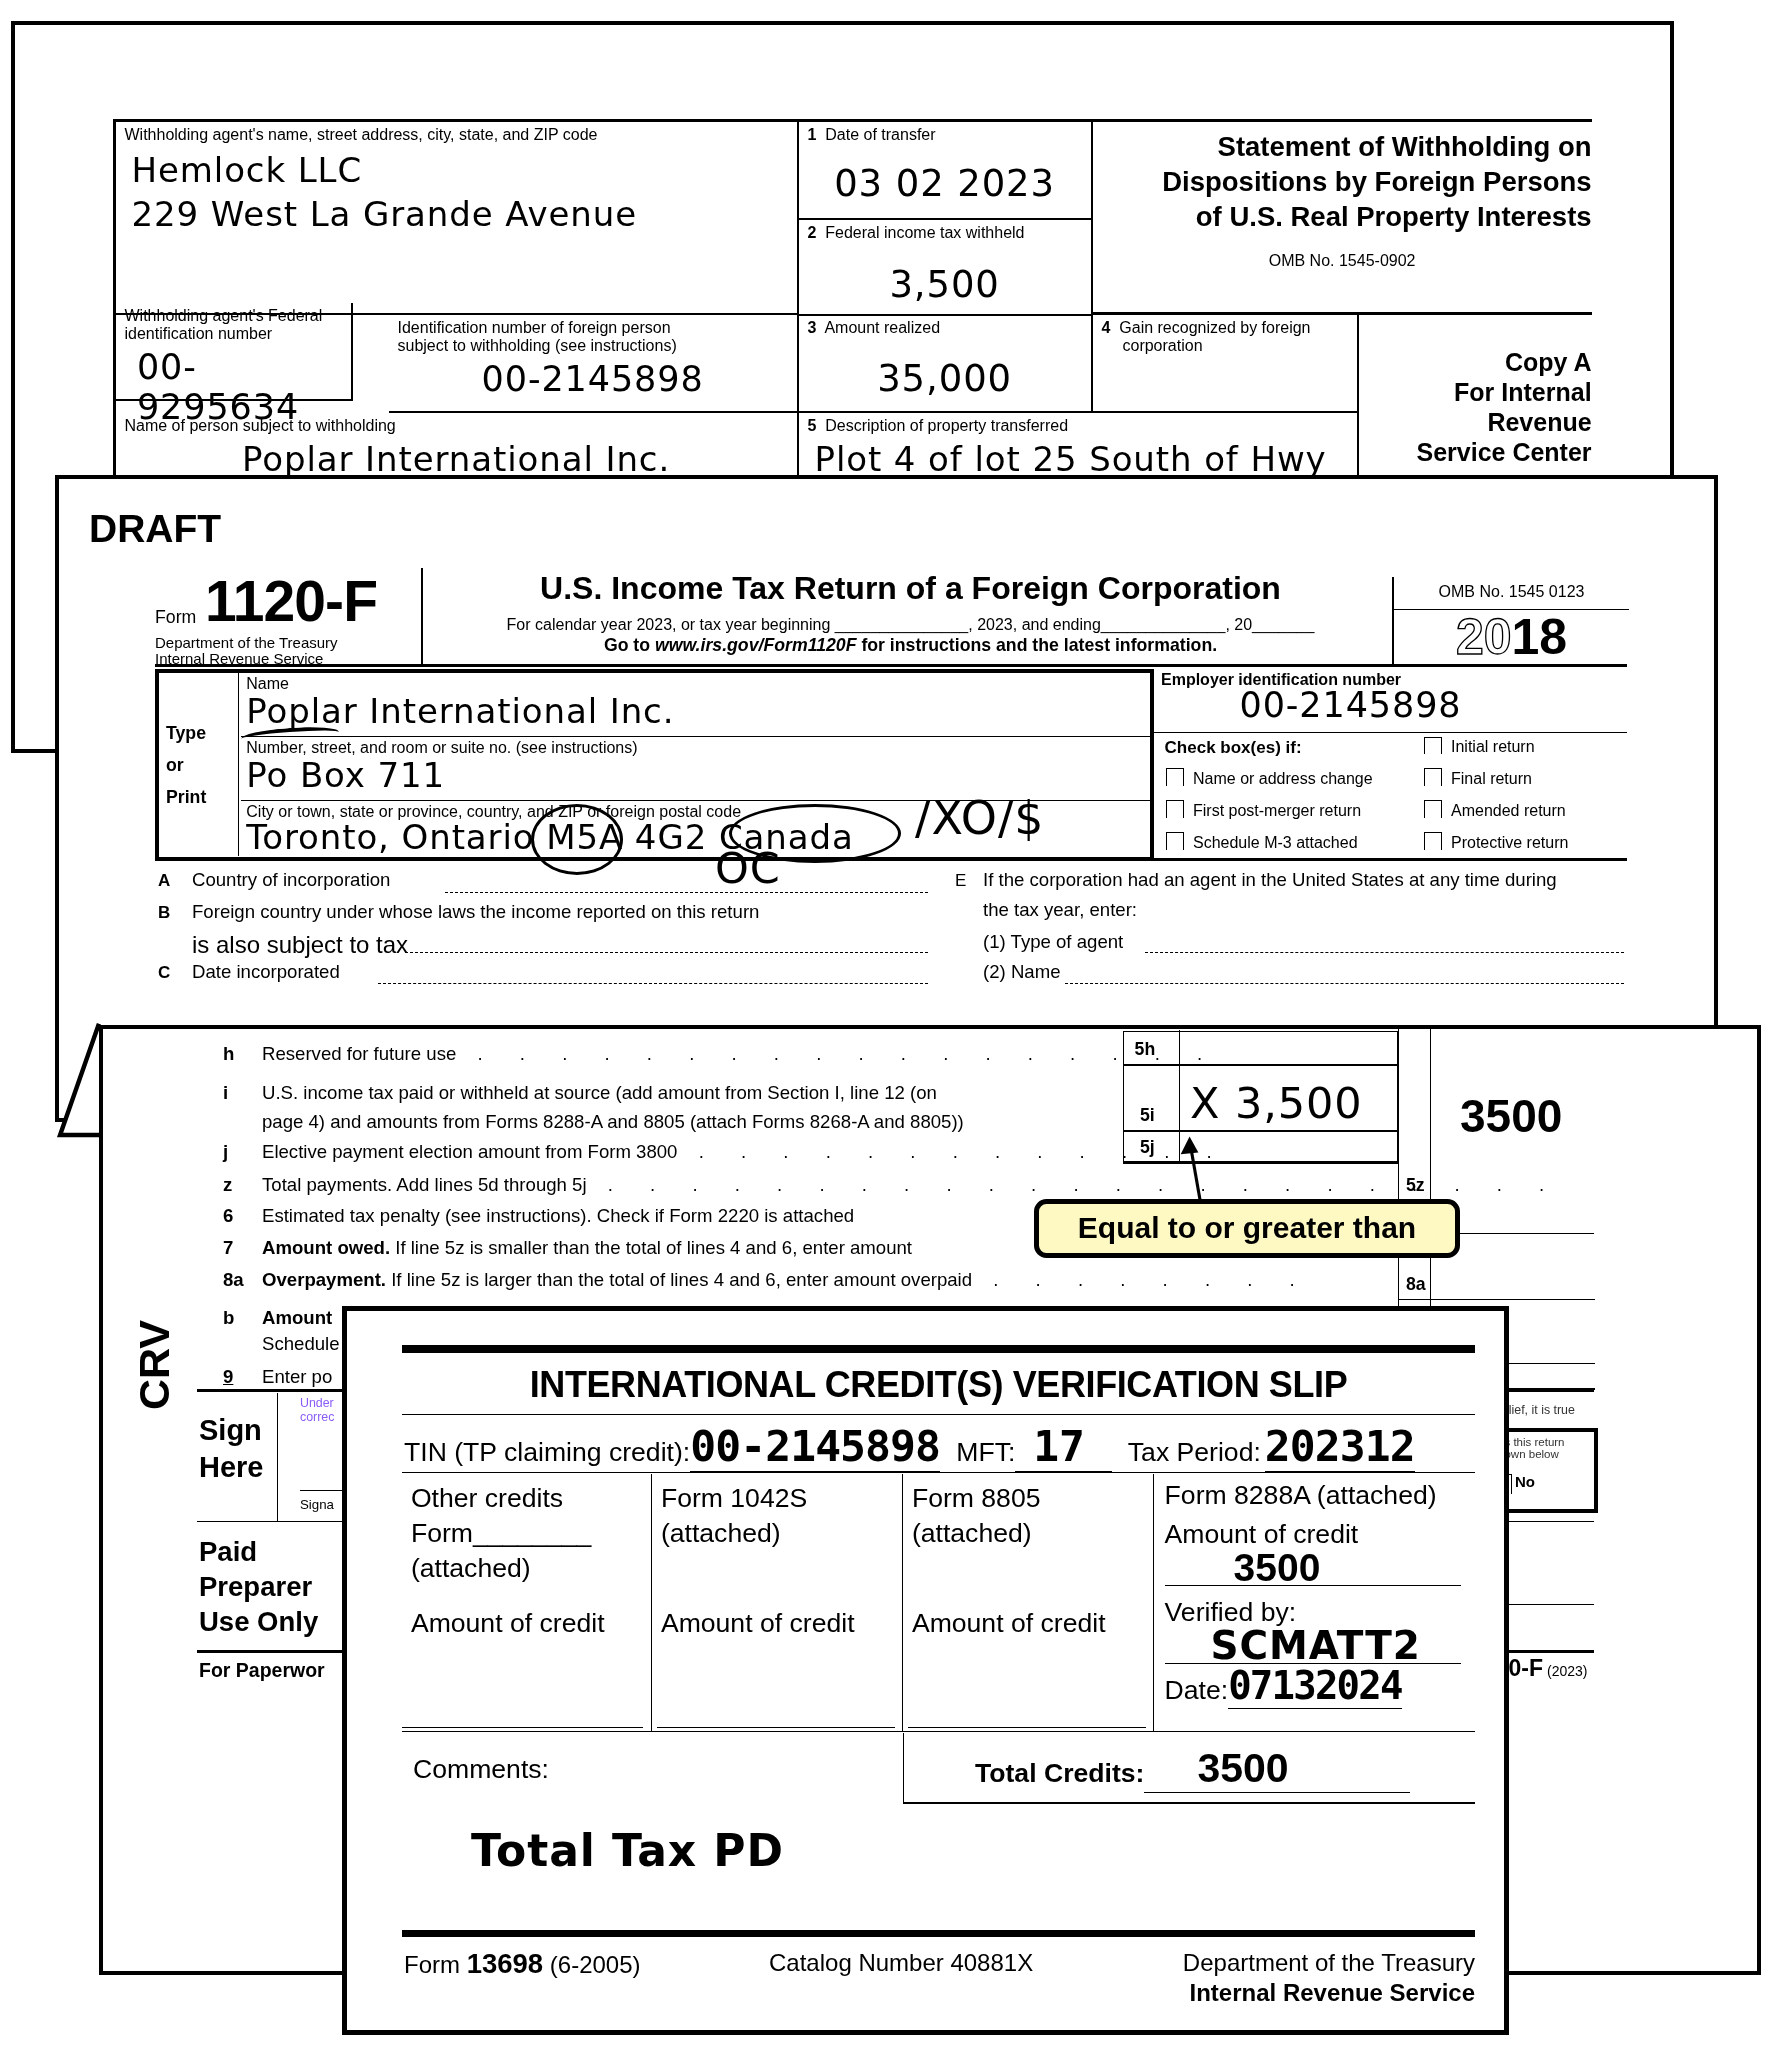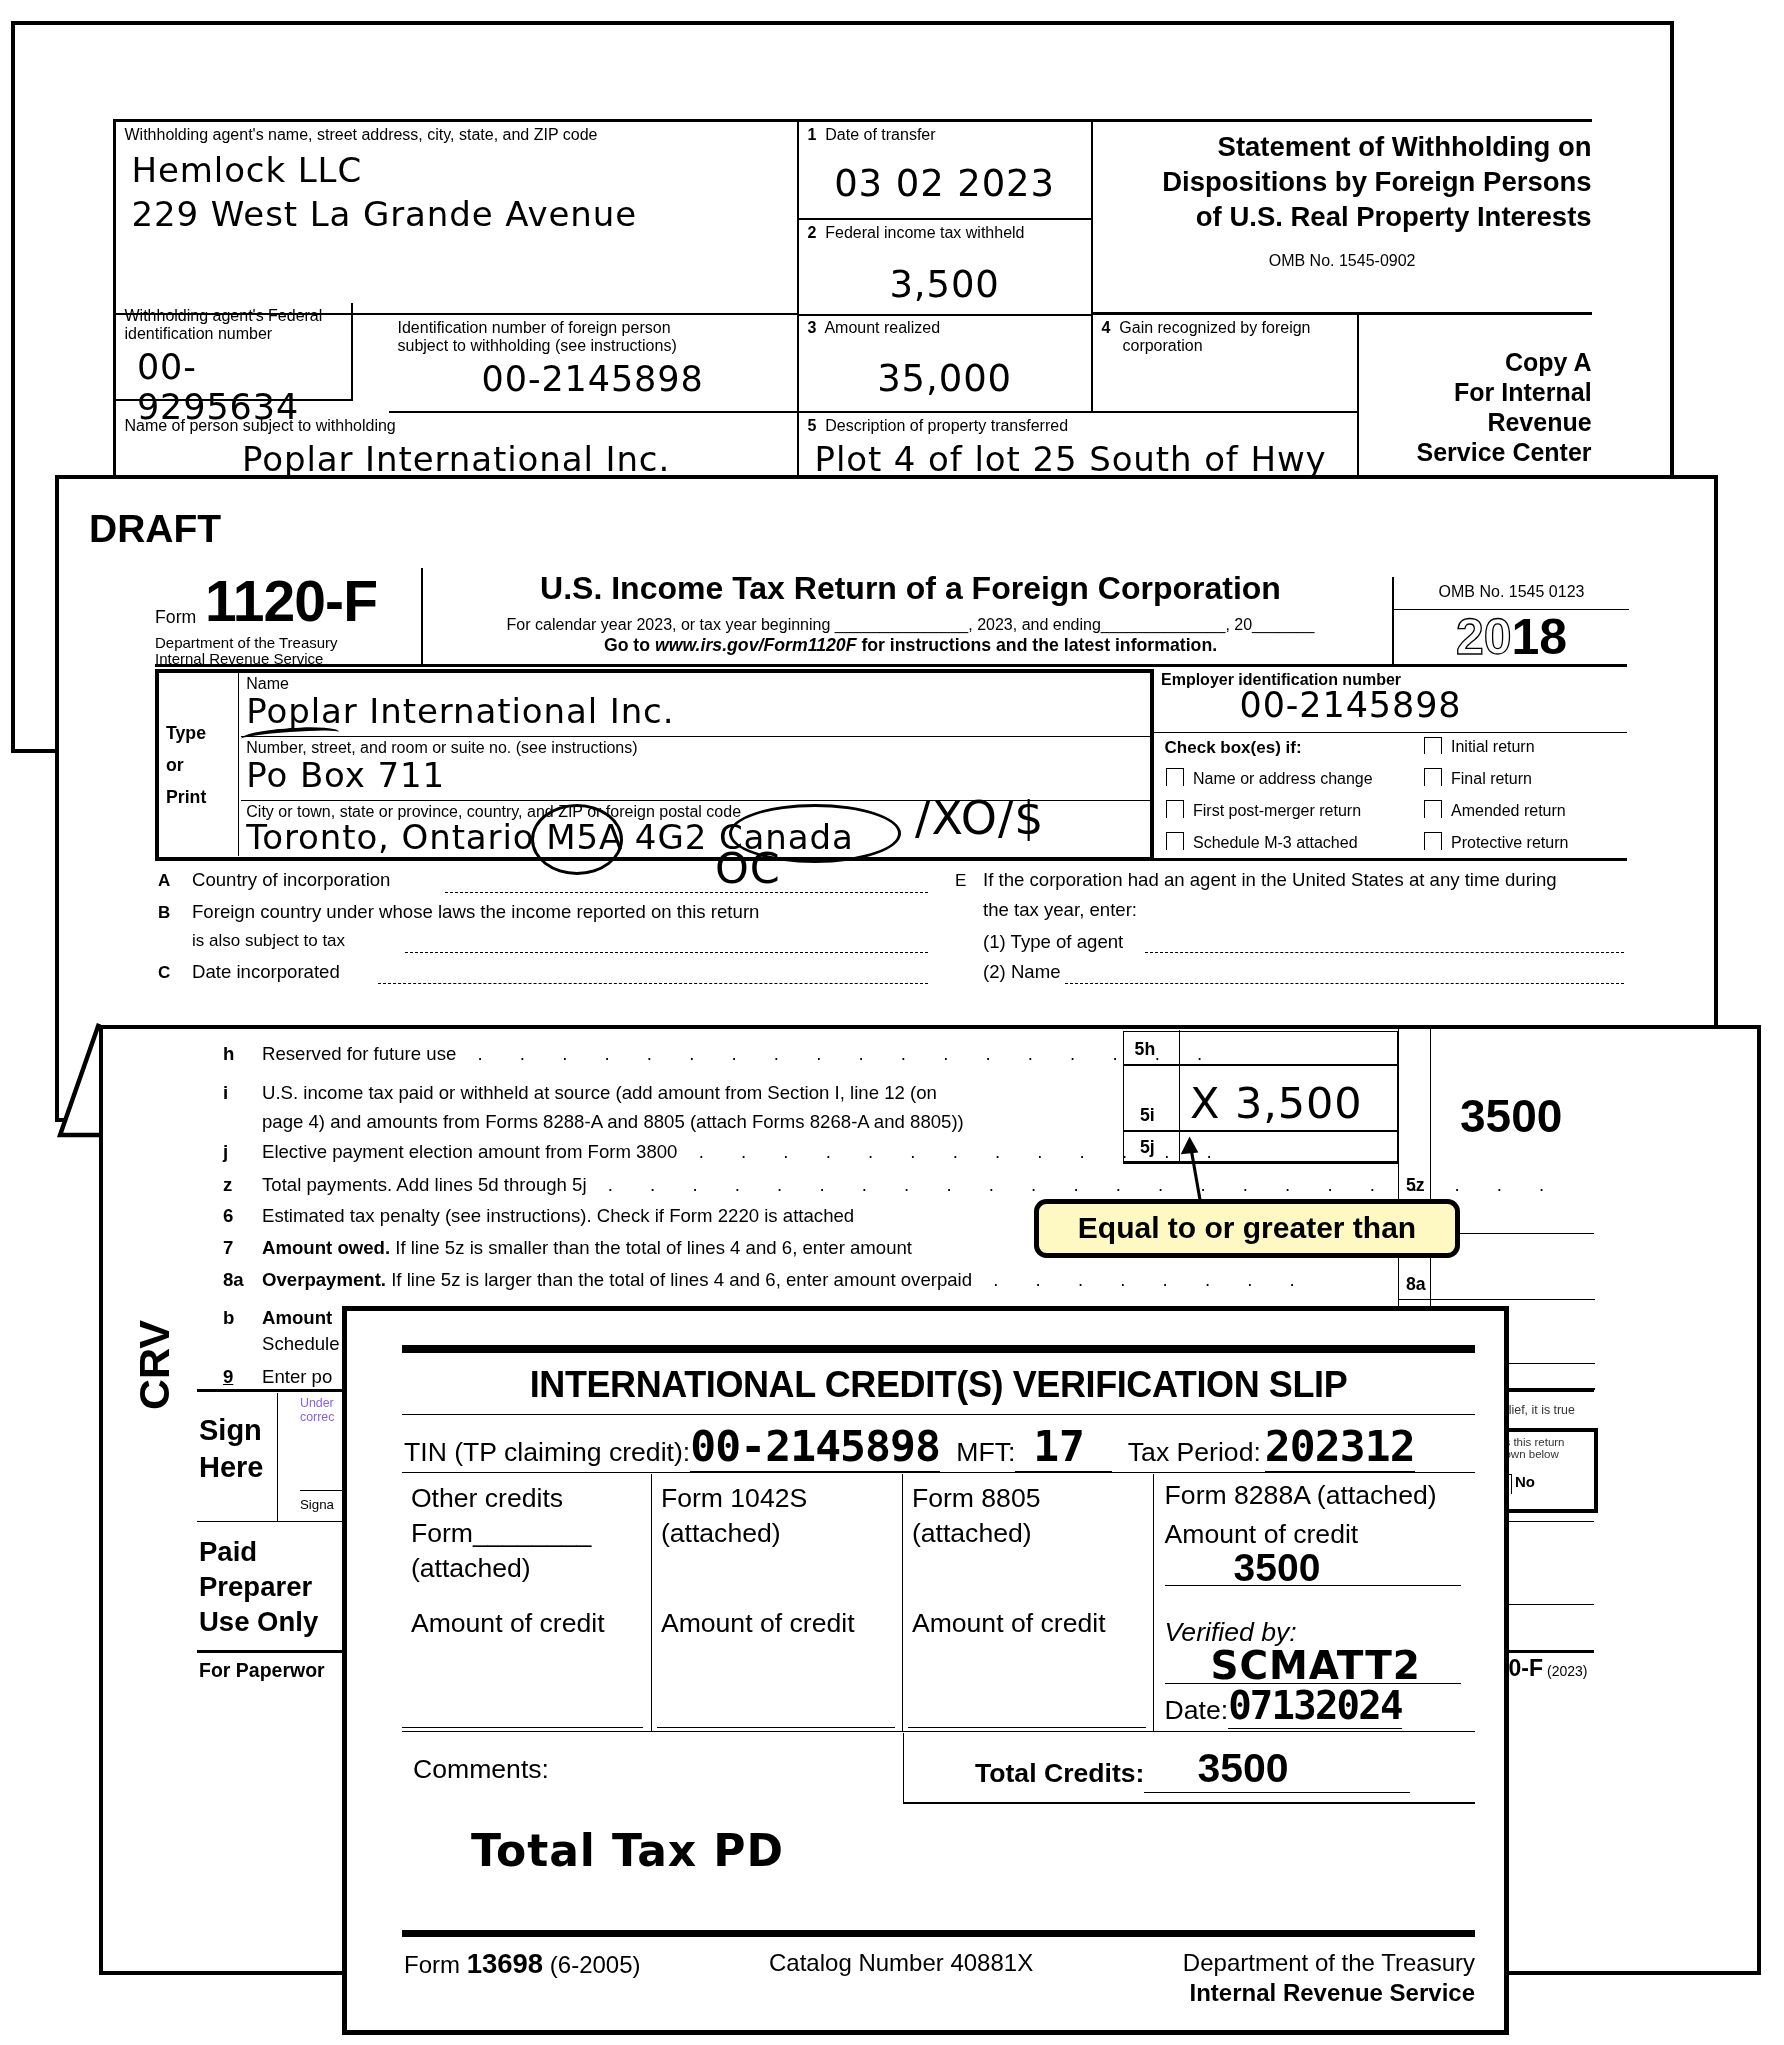--- a/index.html
+++ b/index.html
@@ -151,21 +151,21 @@
     <div class="abs lbls" style="left:39px;top:101px;">Schedule M-3 attached</div>
     <div class="cb" style="left:270px;top:99px;"></div>
     <div class="abs lbls" style="left:297px;top:101px;">Protective return</div>
   </div>
 
   <div class="abs lbl bold" style="left:99px;top:392px;">A</div>
   <div class="abs" style="left:133px;top:390px;font-size:18.6px;">Country of incorporation</div>
   <div class="dash" style="left:386px;top:413px;width:483px;"></div>
   <div class="abs lbl bold" style="left:99px;top:424px;">B</div>
   <div class="abs" style="left:133px;top:422px;font-size:18.6px;">Foreign country under whose laws the income reported on this return</div>
-  <div class="abs" style="left:133px;top:452px;font-size:17px;">is also subject to tax</div>
+  <div class="abs" style="left:133px;top:452px;font-size:24px;">is also subject to tax</div>
   <div class="dash" style="left:346px;top:473px;width:523px;"></div>
   <div class="abs lbl bold" style="left:99px;top:484px;">C</div>
   <div class="abs" style="left:133px;top:482px;font-size:18.6px;">Date incorporated</div>
   <div class="dash" style="left:319px;top:504px;width:550px;"></div>
 
   <div class="abs lbl" style="left:896px;top:392px;">E</div>
   <div class="abs" style="left:924px;top:390px;font-size:18.6px;">If the corporation had an agent in the United States at any time during</div>
   <div class="abs" style="left:924px;top:420px;font-size:18.6px;">the tax year, enter:</div>
   <div class="abs" style="left:924px;top:452px;font-size:18.6px;">(1) Type of agent</div>
   <div class="dash" style="left:1086px;top:473px;width:479px;"></div>
@@ -283,21 +283,21 @@
   <div class="abs" style="left:556px;top:163px;width:251px;height:257px;border-right:1.8px solid #000;padding:7px 8.9px;box-sizing:border-box;font-size:26.6px;line-height:35px;">
     <div>Form 8805</div>
     <div>(attached)</div>
     <div style="margin-top:55px;">Amount of credit</div>
     <div class="abs" style="left:5.3px;bottom:3.5px;width:238px;border-top:1.8px solid #000;"></div>
   </div>
   <div class="abs" style="left:807px;top:163px;width:321px;height:257px;padding:5.3px 10.6px;box-sizing:border-box;font-size:26.6px;line-height:32px;">
     <div>Form 8288A (attached)</div>
     <div style="margin-top:7px;">Amount of credit</div>
     <div class="bold" style="font-size:39px;line-height:35px;border-bottom:1.8px solid #000;padding-left:69px;margin-right:3.5px;">3500</div>
-    <div style="margin-top:30px;font-style:italic;">Verified by:</div>
+    <div style="margin-top:10px;">Verified by:</div>
     <div class="bold hand" style="font-size:39px;line-height:35px;border-bottom:1.8px solid #000;padding-left:46px;margin-right:3.5px;">SCMATT2</div>
     <div style="margin-top:5.3px;white-space:nowrap;"><span>Date:</span><span class="bold" style="font-size:39px;font-family:'DejaVu Sans Mono',monospace;border-bottom:1.8px solid #000;letter-spacing:-1.8px;">07132024</span></div>
   </div>
   <div class="abs" style="left:55px;top:420px;width:1073px;border-top:1.8px solid #000;"></div>
 
   <div class="abs" style="left:66px;top:443px;font-size:26.6px;">Comments:</div>
   <div class="abs" style="left:556px;top:422px;width:572px;height:71px;border-left:1.8px solid #000;border-bottom:2.7px solid #000;box-sizing:border-box;white-space:nowrap;padding-left:71px;padding-top:12.4px;">
     <span class="bold" style="font-size:26.6px;">Total Credits:</span><span class="bold" style="font-size:41px;display:inline-block;width:266px;border-bottom:1.8px solid #000;padding-left:53px;box-sizing:border-box;">3500</span>
   </div>
   <div class="abs hand bold" style="left:124px;top:514px;font-size:44px;">Total Tax PD</div>

